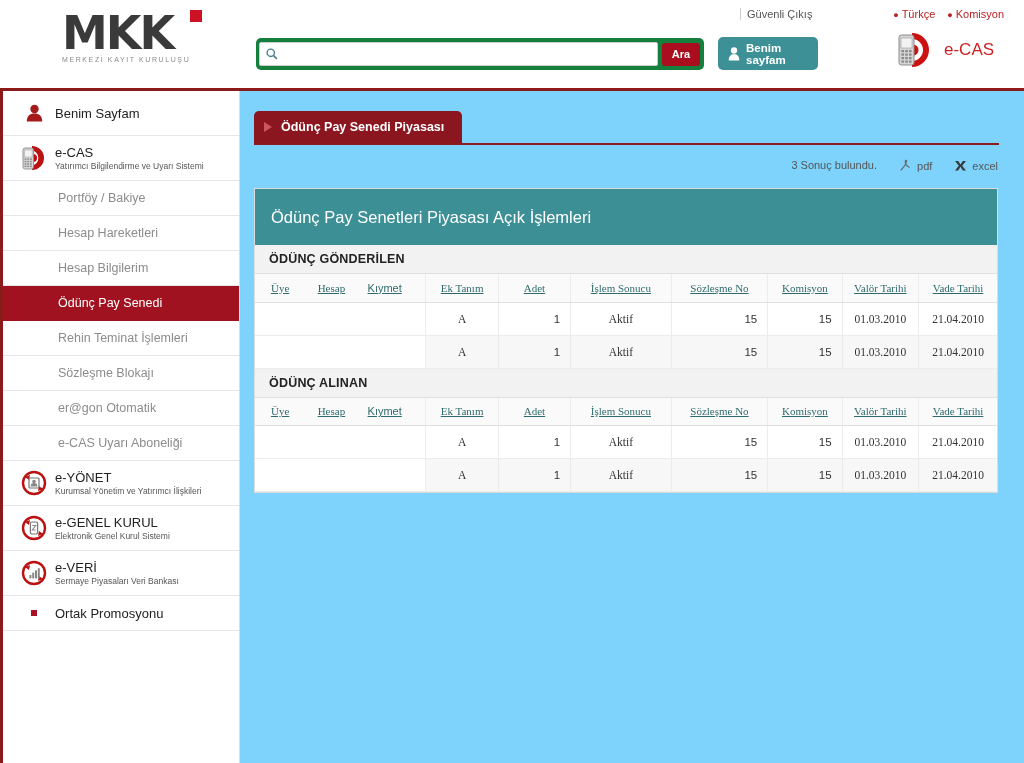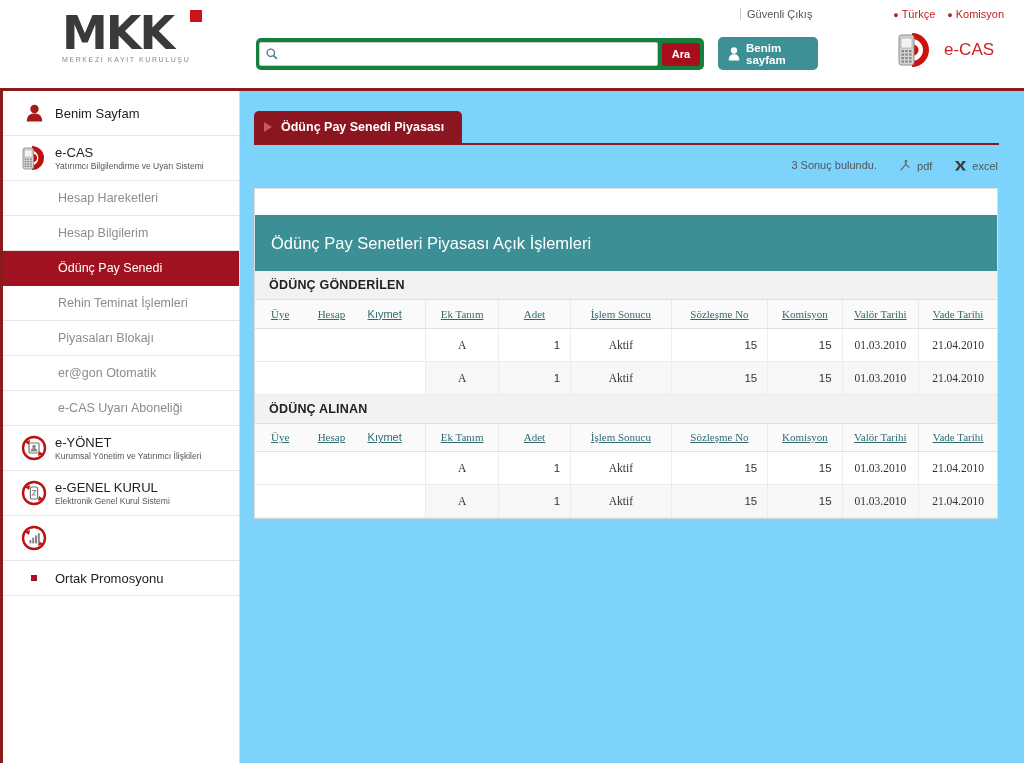--- a/index.html
+++ b/index.html
@@ -201,21 +201,20 @@
   .panel {
     margin: 16px 26px 0 14px;
     border: 1px solid #dcdcdc;
     background: #ffffff;
   }
   .panel-head {
     height: 56px;
     background: #3c8f95;
     display: flex; align-items: center;
     padding-left: 16px;
-    margin-top: 26px;
   }
   .panel-head .ptitle {
     color: #ffffff; font-size: 16.5px;
   }
   .section-title {
     height: 29px;
     background: #f2f2f2;
     border-bottom: 1px solid #e0e0e0;
     display: flex; align-items: center;
     padding-left: 14px;
@@ -363,25 +362,26 @@
             <rect x="9" y="21.6" width="1.8" height="1.5"></rect>
         </g>
       </svg>
     </div>
     <div class="txtwrap">
       <div class="t1">e-CAS</div>
       <div class="t2">Yatırımcı Bilgilendirme ve Uyarı Sistemi</div>
     </div>
   </div>
 
+  <div class="nav-item sub">Portföy / Bakiye</div>
   <div class="nav-item sub">Hesap Hareketleri</div>
   <div class="nav-item sub">Hesap Bilgilerim</div>
   <div class="nav-item sub active">Ödünç Pay Senedi</div>
   <div class="nav-item sub">Rehin Teminat İşlemleri</div>
-  <div class="nav-item sub">Piyasaları Blokajı</div>
+  <div class="nav-item sub">Sözleşme Blokajı</div>
   <div class="nav-item sub">er@gon Otomatik</div>
   <div class="nav-item sub">e-CAS Uyarı Aboneliği</div>
 
   <div class="nav-item tall">
     <div class="ico">
       <svg width="26" height="26" viewBox="0 0 26 26">
         <circle cx="13" cy="13" r="11" fill="none" stroke="#bb1111" stroke-width="2.4"></circle>
         <path d="M4 7 L9 5 L8 10 Z" fill="#bb1111"></path>
         <path d="M22 19 L17 21 L18 16 Z" fill="#bb1111"></path>
         <rect x="8" y="8" width="10" height="10" rx="1" fill="none" stroke="#777777" stroke-width="1.2"></rect>
@@ -417,20 +417,24 @@
         <circle cx="13" cy="13" r="11" fill="none" stroke="#bb1111" stroke-width="2.4"></circle>
         <path d="M4 7 L9 5 L8 10 Z" fill="#bb1111"></path>
         <path d="M22 19 L17 21 L18 16 Z" fill="#bb1111"></path>
         <g fill="#888888">
           <rect x="8.4" y="15" width="2" height="3.4"></rect>
           <rect x="11.2" y="12.6" width="2" height="5.8"></rect>
           <rect x="14" y="10.4" width="2" height="8"></rect>
           <rect x="16.8" y="8.2" width="2" height="10.2"></rect>
         </g>
       </svg>
+    </div>
+    <div class="txtwrap">
+      <div class="t1">e-VERİ</div>
+      <div class="t2">Sermaye Piyasaları Veri Bankası</div>
     </div>
   </div>
 
   <div class="nav-item">
     <div class="ico">
       <span class="sq-bullet"></span>
     </div>
     <div class="txtwrap">
       <div class="t1">Ortak Promosyonu</div>
     </div>

